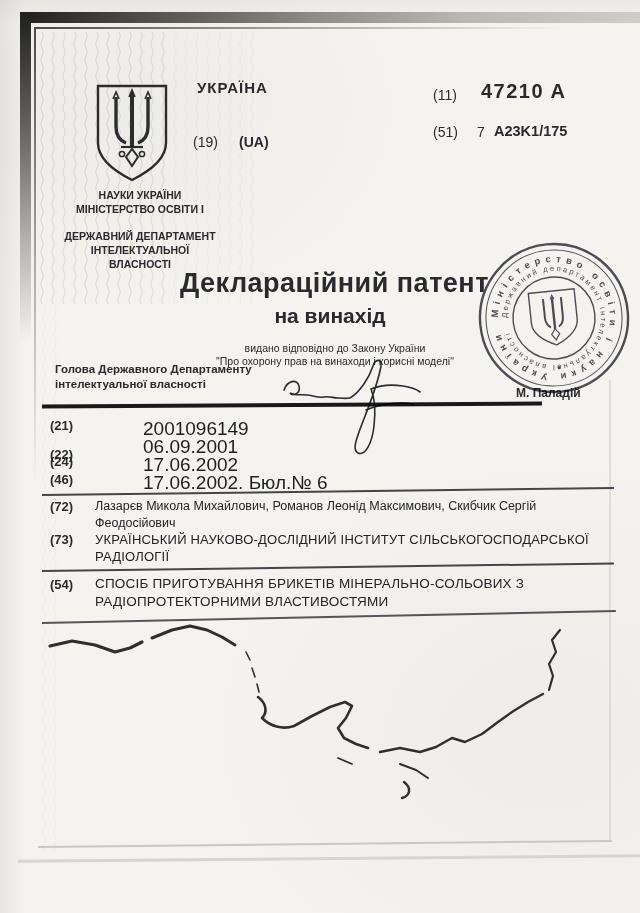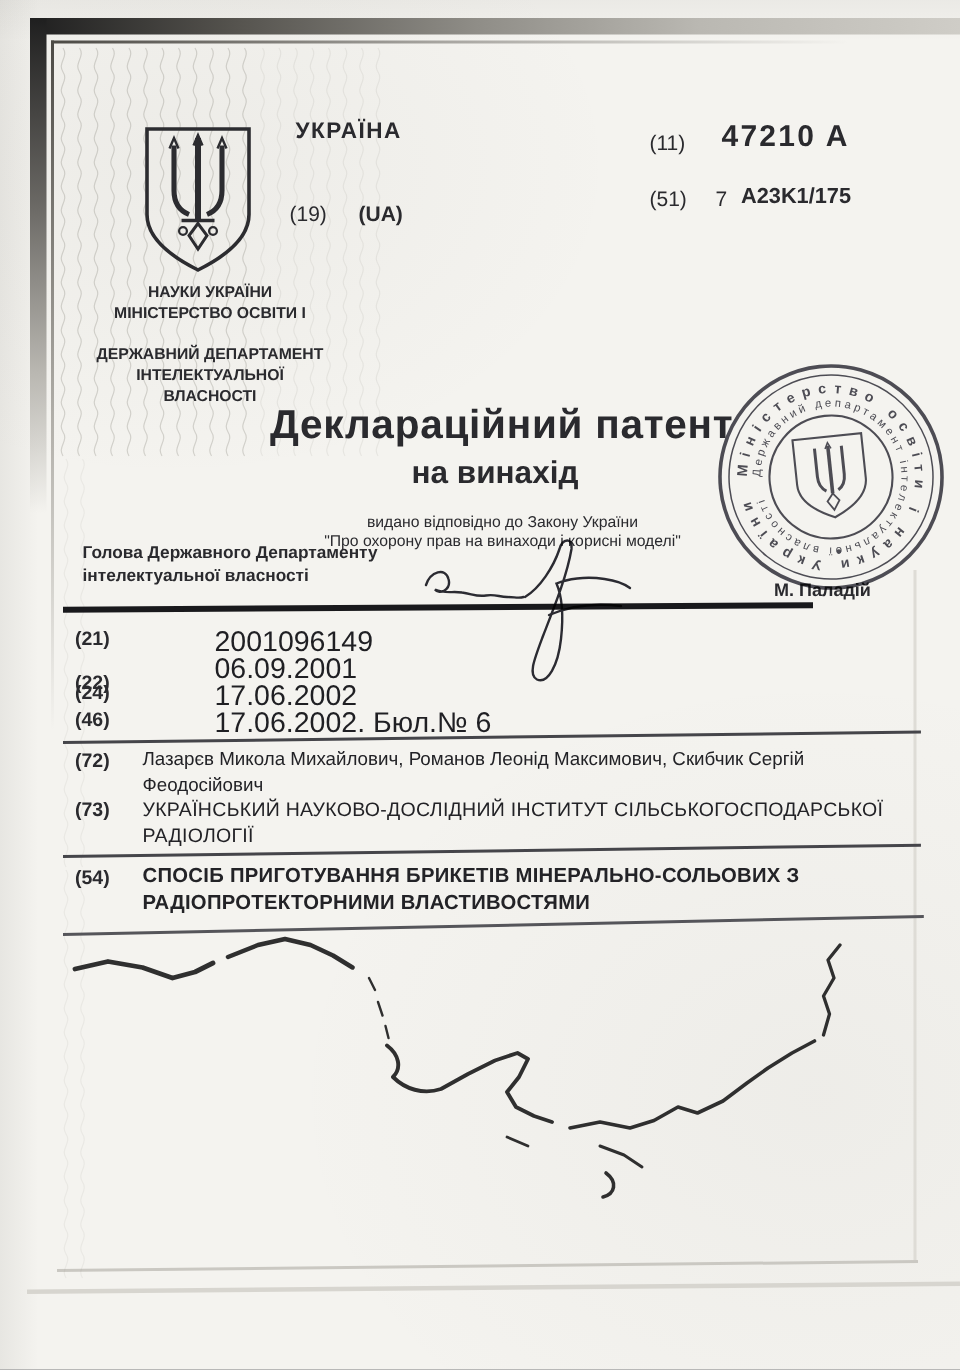--- a/index.html
+++ b/index.html
@@ -56,21 +56,21 @@
 
   .fld-code{font-size:13px;font-weight:bold;}
   .fld-val{font-size:19px;color:#1f1f23;margin-left:48px;}
   .sep{background:#45454a;transform-origin:left center;}
   .sep1{left:42px;top:494px;width:572px;height:2px;transform:rotate(-0.7deg);}
   .sep2{left:42px;top:570px;width:572px;height:1.8px;transform:rotate(-0.75deg);}
   .sep3{left:42px;top:622px;width:574px;height:1.8px;background:#55555a;transform:rotate(-1.2deg);}
 
   .inv-line{font-size:12.5px;color:#222226;}
   .asg-line{font-size:13px;color:#222226;letter-spacing:0.2px;}
-  .t54{font-size:13.5px;font-weight:bold;letter-spacing:0.2px;color:#232327;}
+  .t54{font-size:13.5px;font-weight:normal;letter-spacing:0.2px;color:#232327;}
 
   .seal-svg{left:474px;top:238px;mix-blend-mode:multiply;opacity:0.92;}
   .sig-svg{left:270px;top:358px;mix-blend-mode:multiply;}
   .crease-svg{left:30px;top:612px;}
   .guilloche-svg{left:36px;top:28px;}
   svg{display:block;}
 </style>
 </head>
 <body>
 

